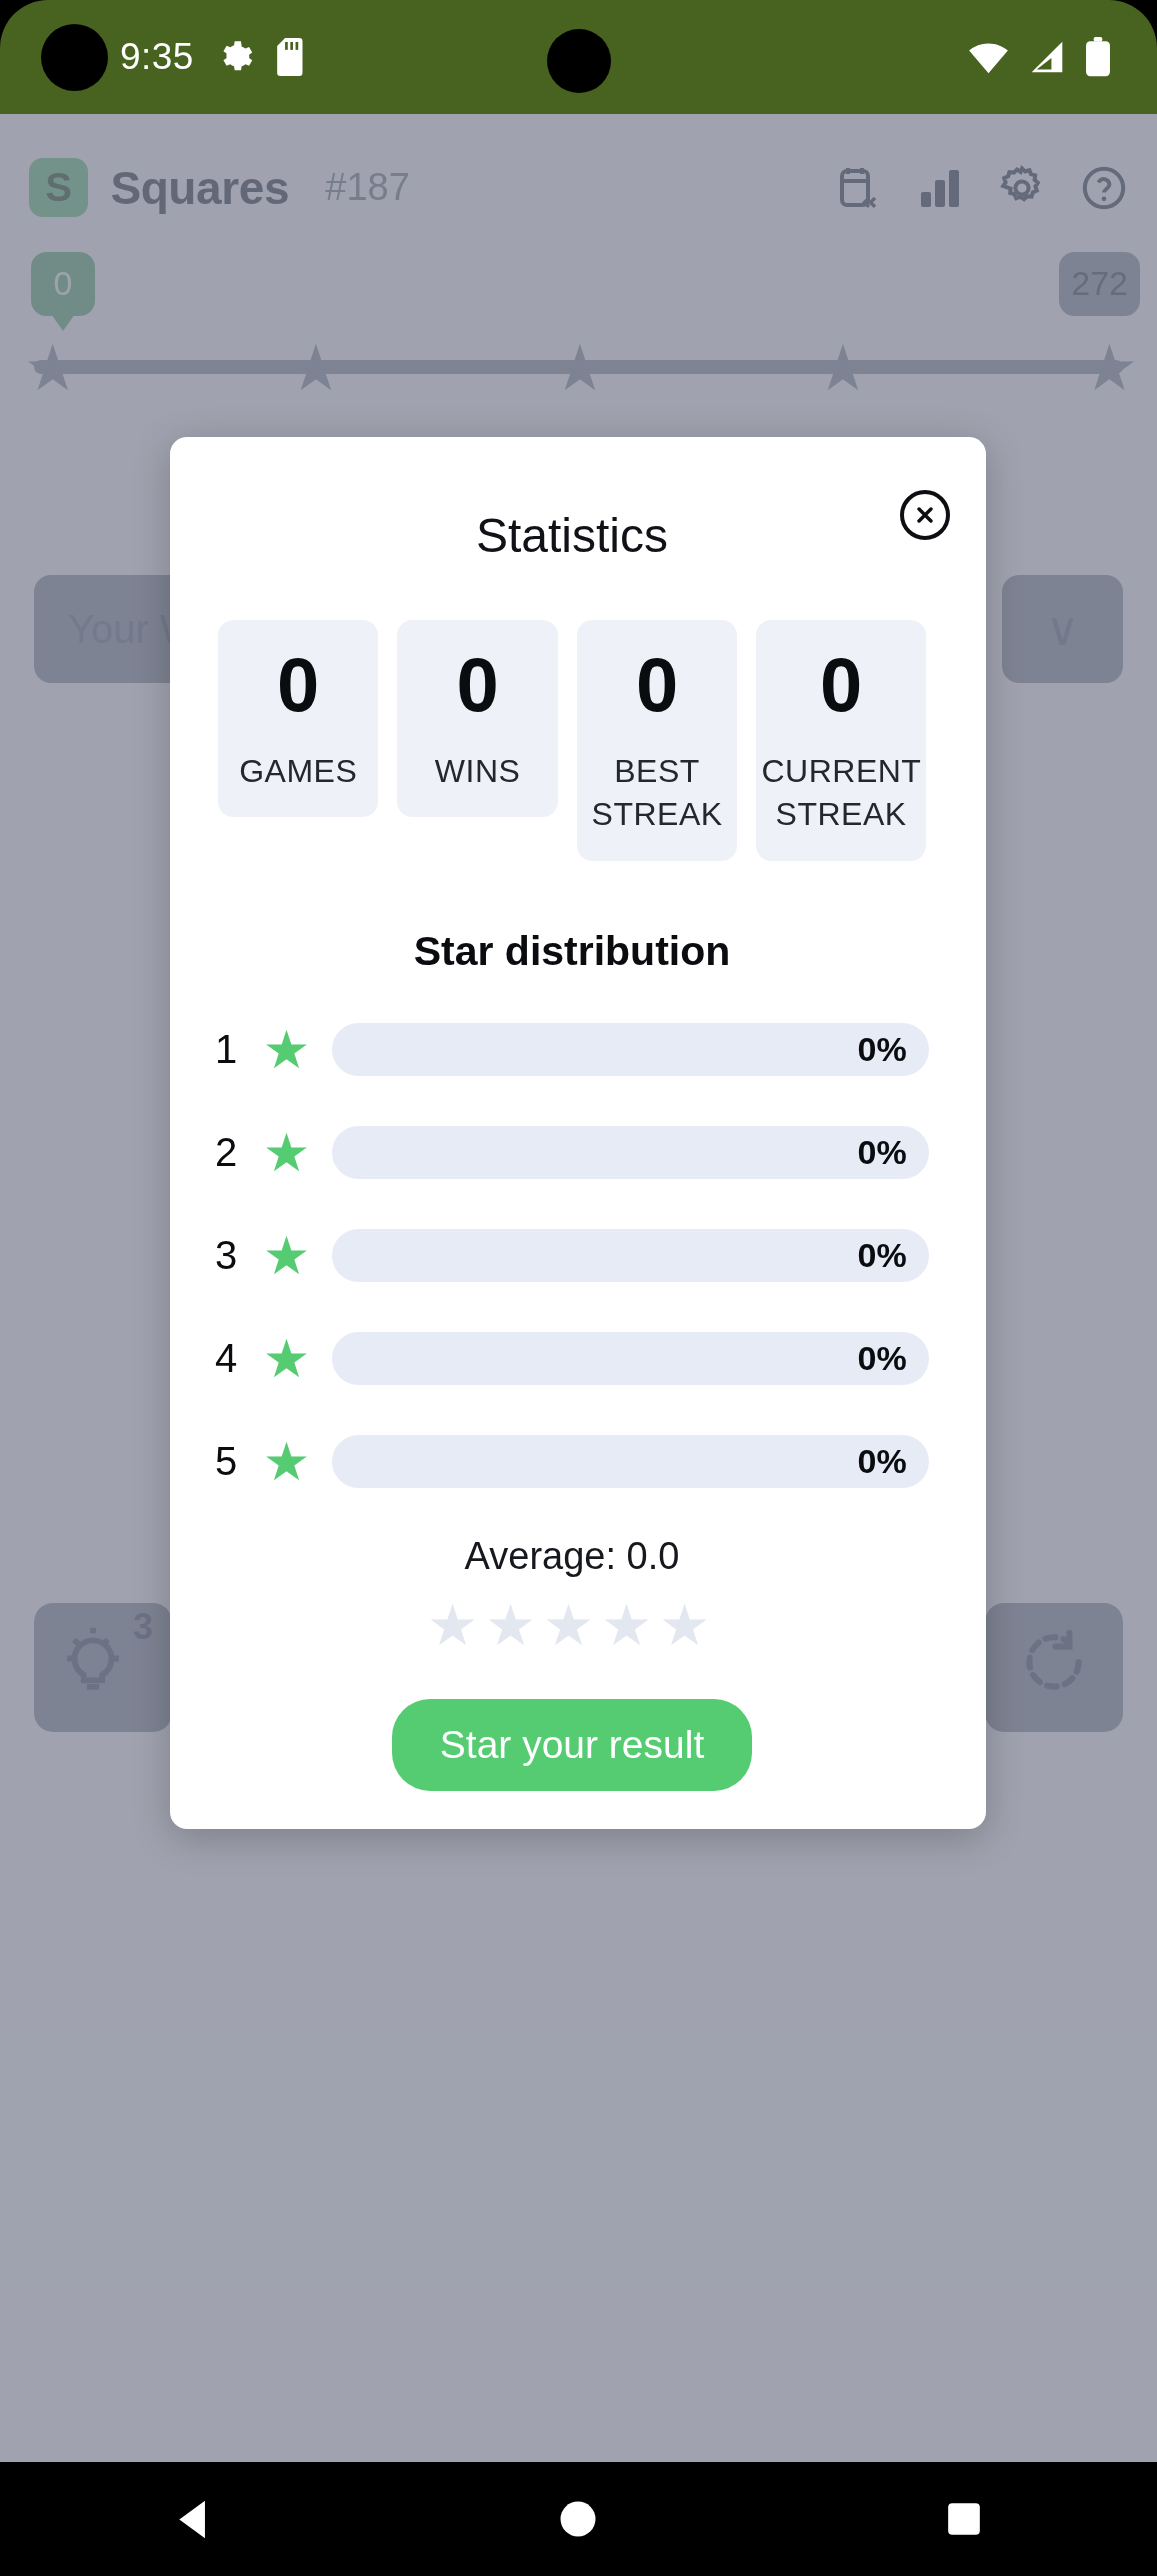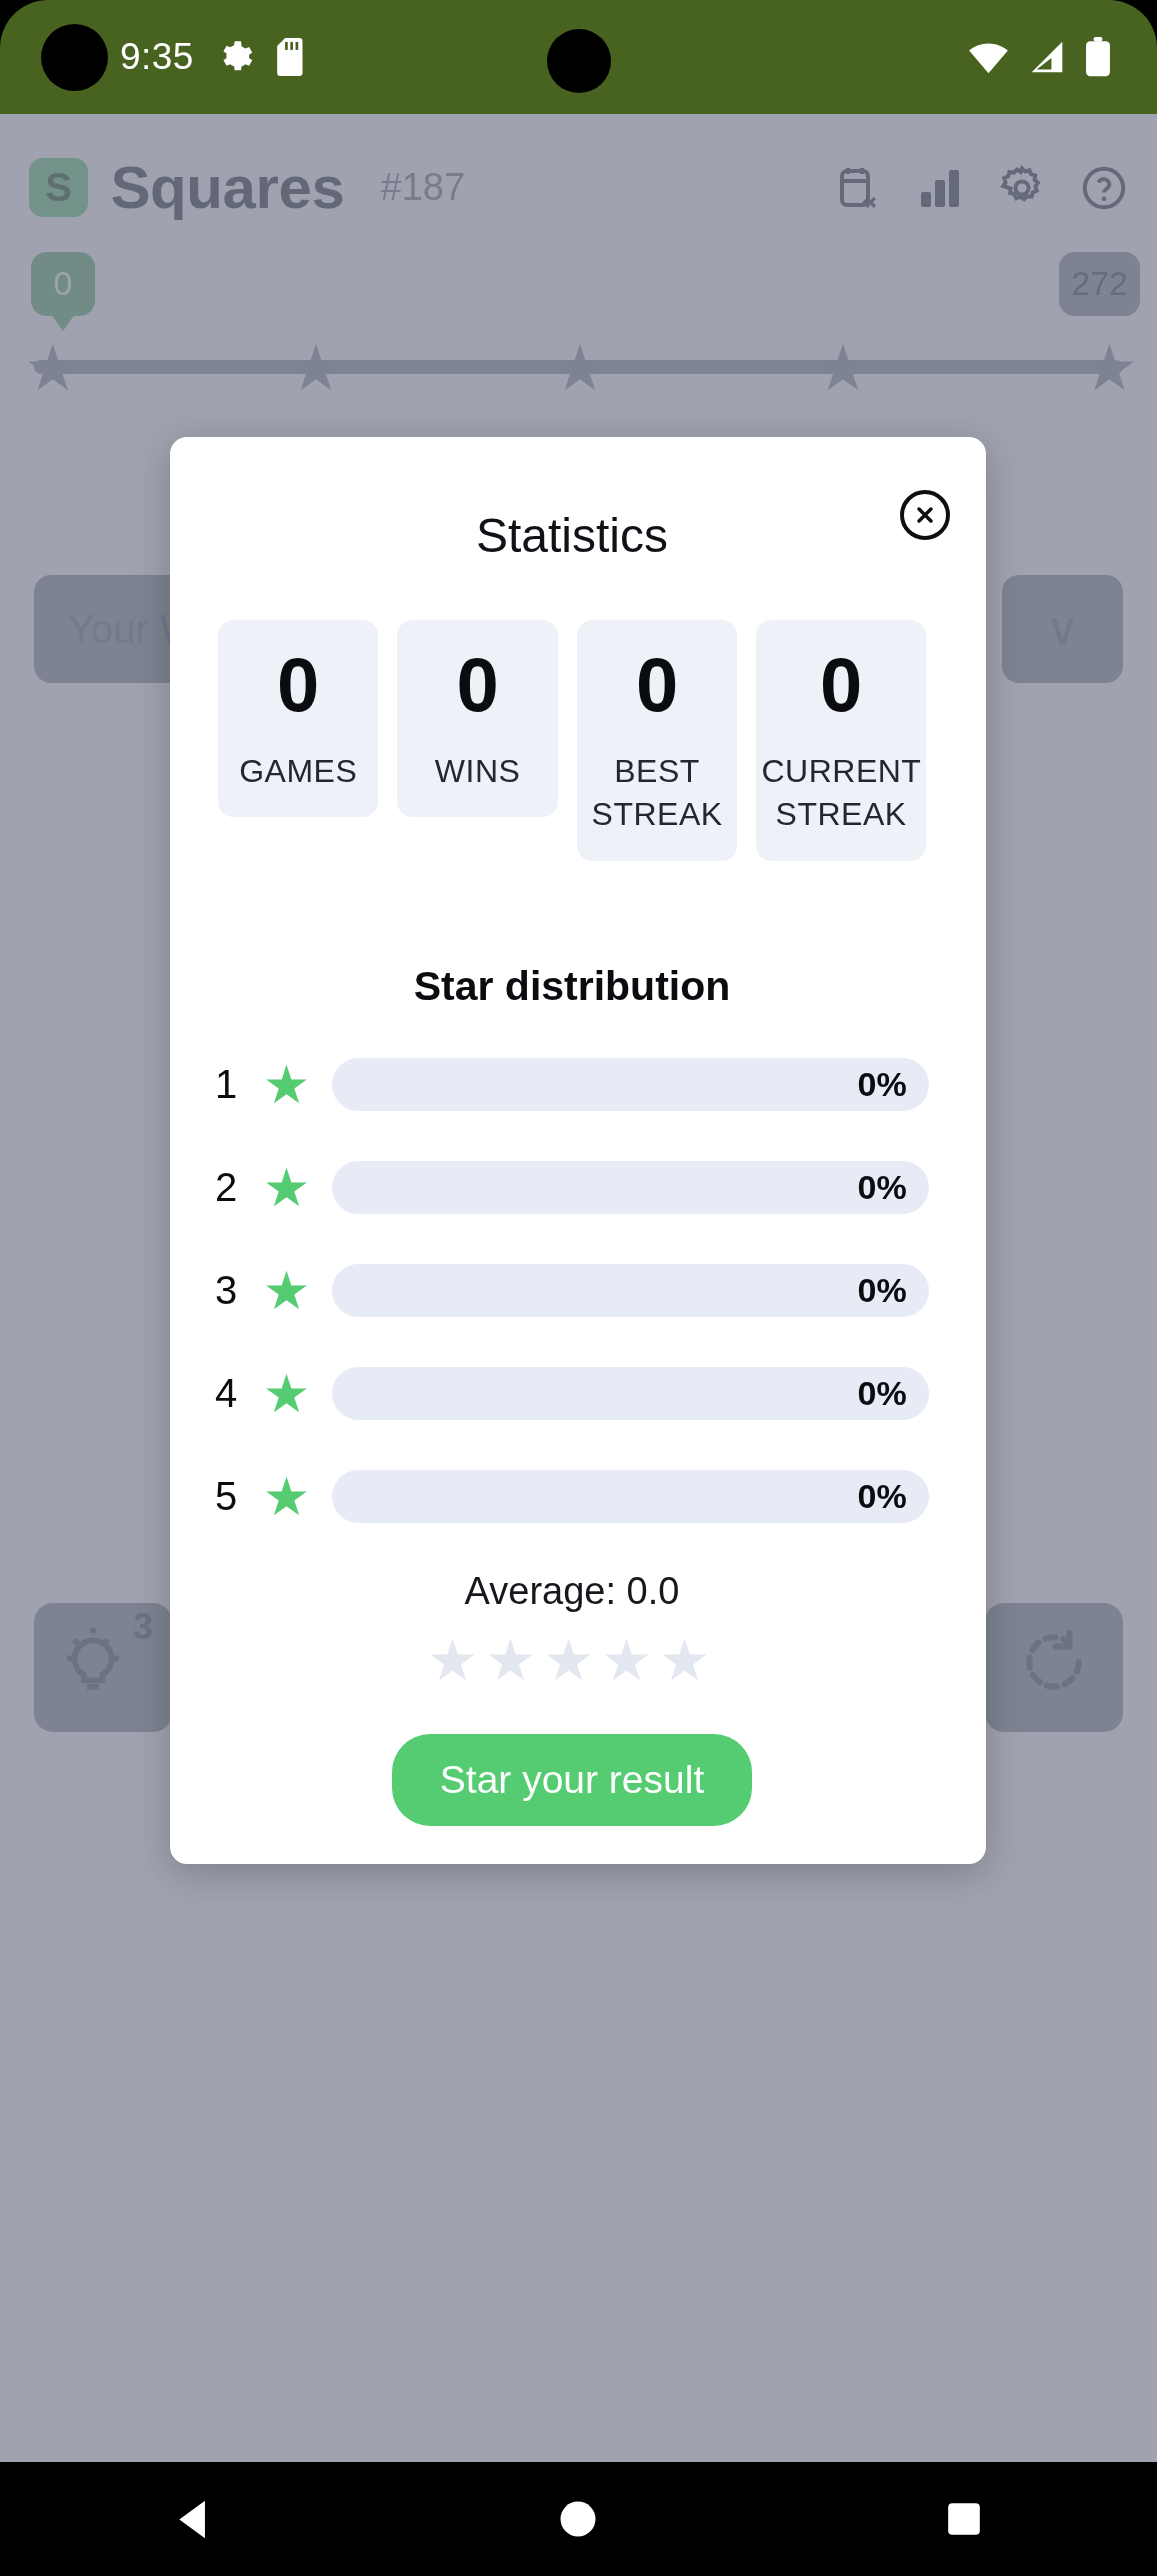--- a/index.html
+++ b/index.html
@@ -72,21 +72,21 @@
   }
   #brand { display: flex; align-items: center; gap: 22.4px; }
   #logo-tile {
     width: 59px; height: 59px; border-radius: 13.8px;
     background: #7ec994;
     display: flex; align-items: center; justify-content: center;
     color: #4d6b52; font-size: 40px; font-weight: bold;
     font-family: "Liberation Sans", sans-serif;
   }
   #app-title {
-    font-size: 60px; font-weight: bold; color: #555b6b;
+    font-size: 46px; font-weight: bold; color: #555b6b;
     letter-spacing: -0.4px;
   }
   #app-number {
     font-size: 38px; color: #8a909f; margin-left: 13.8px;
   }
   #header-actions {
     margin-left: auto; display: flex; align-items: center; gap: 34px;
   }
   .hdr-icon { width: 48px; height: 48px; display: block; }
 
@@ -200,21 +200,21 @@
   }
   .stat-label {
     margin-top: 29px; font-size: 32px; color: #25272e;
     letter-spacing: 0.5px; text-align: center; line-height: 1.35;
     text-transform: uppercase;
   }
 
   
   #dist-title {
     text-align: center; font-size: 41px; font-weight: bold;
-    color: #0b0c10; margin-top: 102px;
+    color: #0b0c10; margin-top: 67px;
   }
   #dist-rows { margin-top: 45px; padding: 0 45px; }
   .dist-row {
     display: flex; align-items: center; height: 60px; margin-bottom: 43px;
   }
   .dist-num {
     width: 38px; font-size: 40px; color: #0b0c10; text-align: left;
   }
   .dist-star {
     width: 67px; font-size: 53px; line-height: 1; color: #56cc72;

